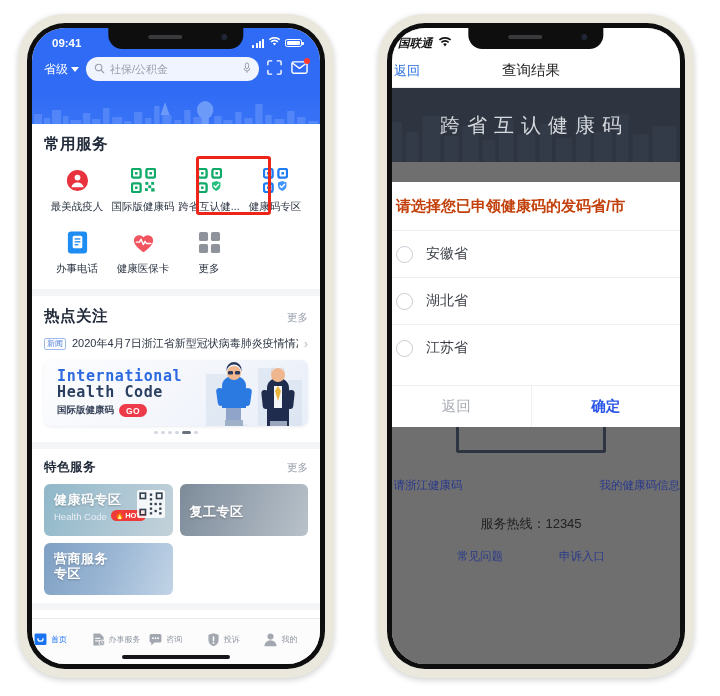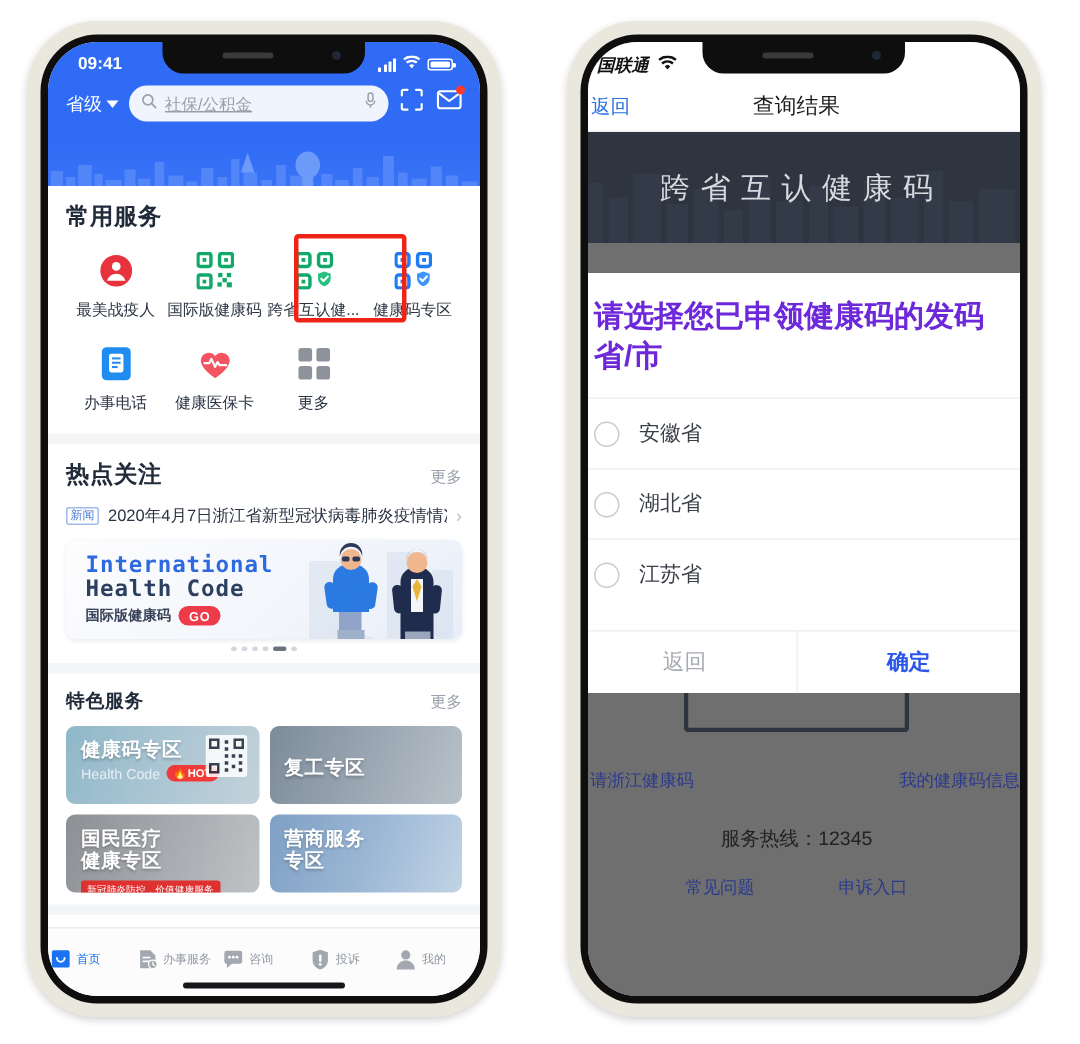--- a/index.html
+++ b/index.html
@@ -81,21 +81,21 @@
   .batt i { position:absolute; inset:1px; background:#fff; border-radius:1px; }
 
   .searchrow { display: flex; align-items: center; gap: 7px; padding: 3px 10px 0 12px; }
   .region { color:#fff; font-size:12px; display:flex; align-items:center; gap:3px; white-space:nowrap; }
   .caret { width:0;height:0;border-left:4px solid transparent;border-right:4px solid transparent;border-top:5px solid #fff; }
   .searchbox {
     flex: 1; height: 24px; background: rgba(255,255,255,.93);
     border-radius: 12px; display: flex; align-items: center;
     padding: 0 8px; gap: 5px;
   }
-  .searchbox .ph { flex:1; font-size:11px; color:#9aa0aa;text-decoration:underline; }
+  .searchbox .ph { flex:1; font-size:11px; color:#9aa0aa; }
   .ic { flex: none; }
   .topicons { display:flex; align-items:center; gap:8px; padding-right:2px; }
   .badge-dot { position:absolute; top:-2px; right:-2px; width:6px;height:6px;border-radius:50%;background:#ff3b30; }
 
   .skyline {
     position:absolute; left:0; right:0; bottom:0; height:34px;
     overflow:hidden;
   }
   .skyline svg { display:block; width:100%; height:100%; }
 
@@ -190,21 +190,21 @@
     display:flex; align-items:center; justify-content:center;
   }
   .r-hero .htxt {
     font-size: 20px; color:#d6d9de; letter-spacing: 7px; font-weight:500;
     position:relative; z-index:2; padding-left:7px;
   }
   .r-hero .bg { position:absolute; inset:0; opacity:.5; }
   .r-gap { height: 20px; background:#6f6f6f; }
 
   .dialog { background:#fff; }
-  .dlg-title { padding: 15px 14px 14px; font-size: 20px; font-weight:bold; color:#6d28d9; }
+  .dlg-title { padding: 15px 14px 14px; font-size: 15px; font-weight:bold; color:#c2410c; }
   .dlg-row {
     display:flex; align-items:center; gap:13px;
     padding: 14px 14px; border-top:1px solid #eef0f2;
   }
   .radio { width:17px; height:17px; border-radius:50%; border:1.4px solid #c7cbd1; flex:none; }
   .dlg-row .rtxt { font-size:14px; color:#3a3f47; }
   .dlg-actions { display:flex; border-top:1px solid #eef0f2; }
   .dlg-btn { flex:1; text-align:center; padding: 11px 0; font-size: 14.5px; }
   .dlg-btn.cancel { color:#a7abb2; border-right:1px solid #eef0f2; }
   .dlg-btn.ok { color:#2a56e8; font-weight:bold; }
@@ -548,25 +548,20 @@
                       <rect x="17.4" y="3.4" width="3.2" height="3.2"></rect>
                       <rect x="3.4" y="17.4" width="3.2" height="3.2"></rect>
                     </g>
                 </svg>
               </div>
 
               <div class="tile t-work">
                 <div class="t1" style="margin-top:12px">复工专区</div>
               </div>
 
-              <div class="tile t-med">
-                <div class="t1" style="white-space:pre-line">国民医疗
-健康专区</div>
-                <span class="redstrip">新冠肺炎防控，价值健康服务</span>
-              </div>
 
               <div class="tile t-biz">
                 <div class="t1" style="white-space:pre-line">营商服务
 专区</div>
               </div>
 
             </div>
           </div>
 
           <div class="hall">

